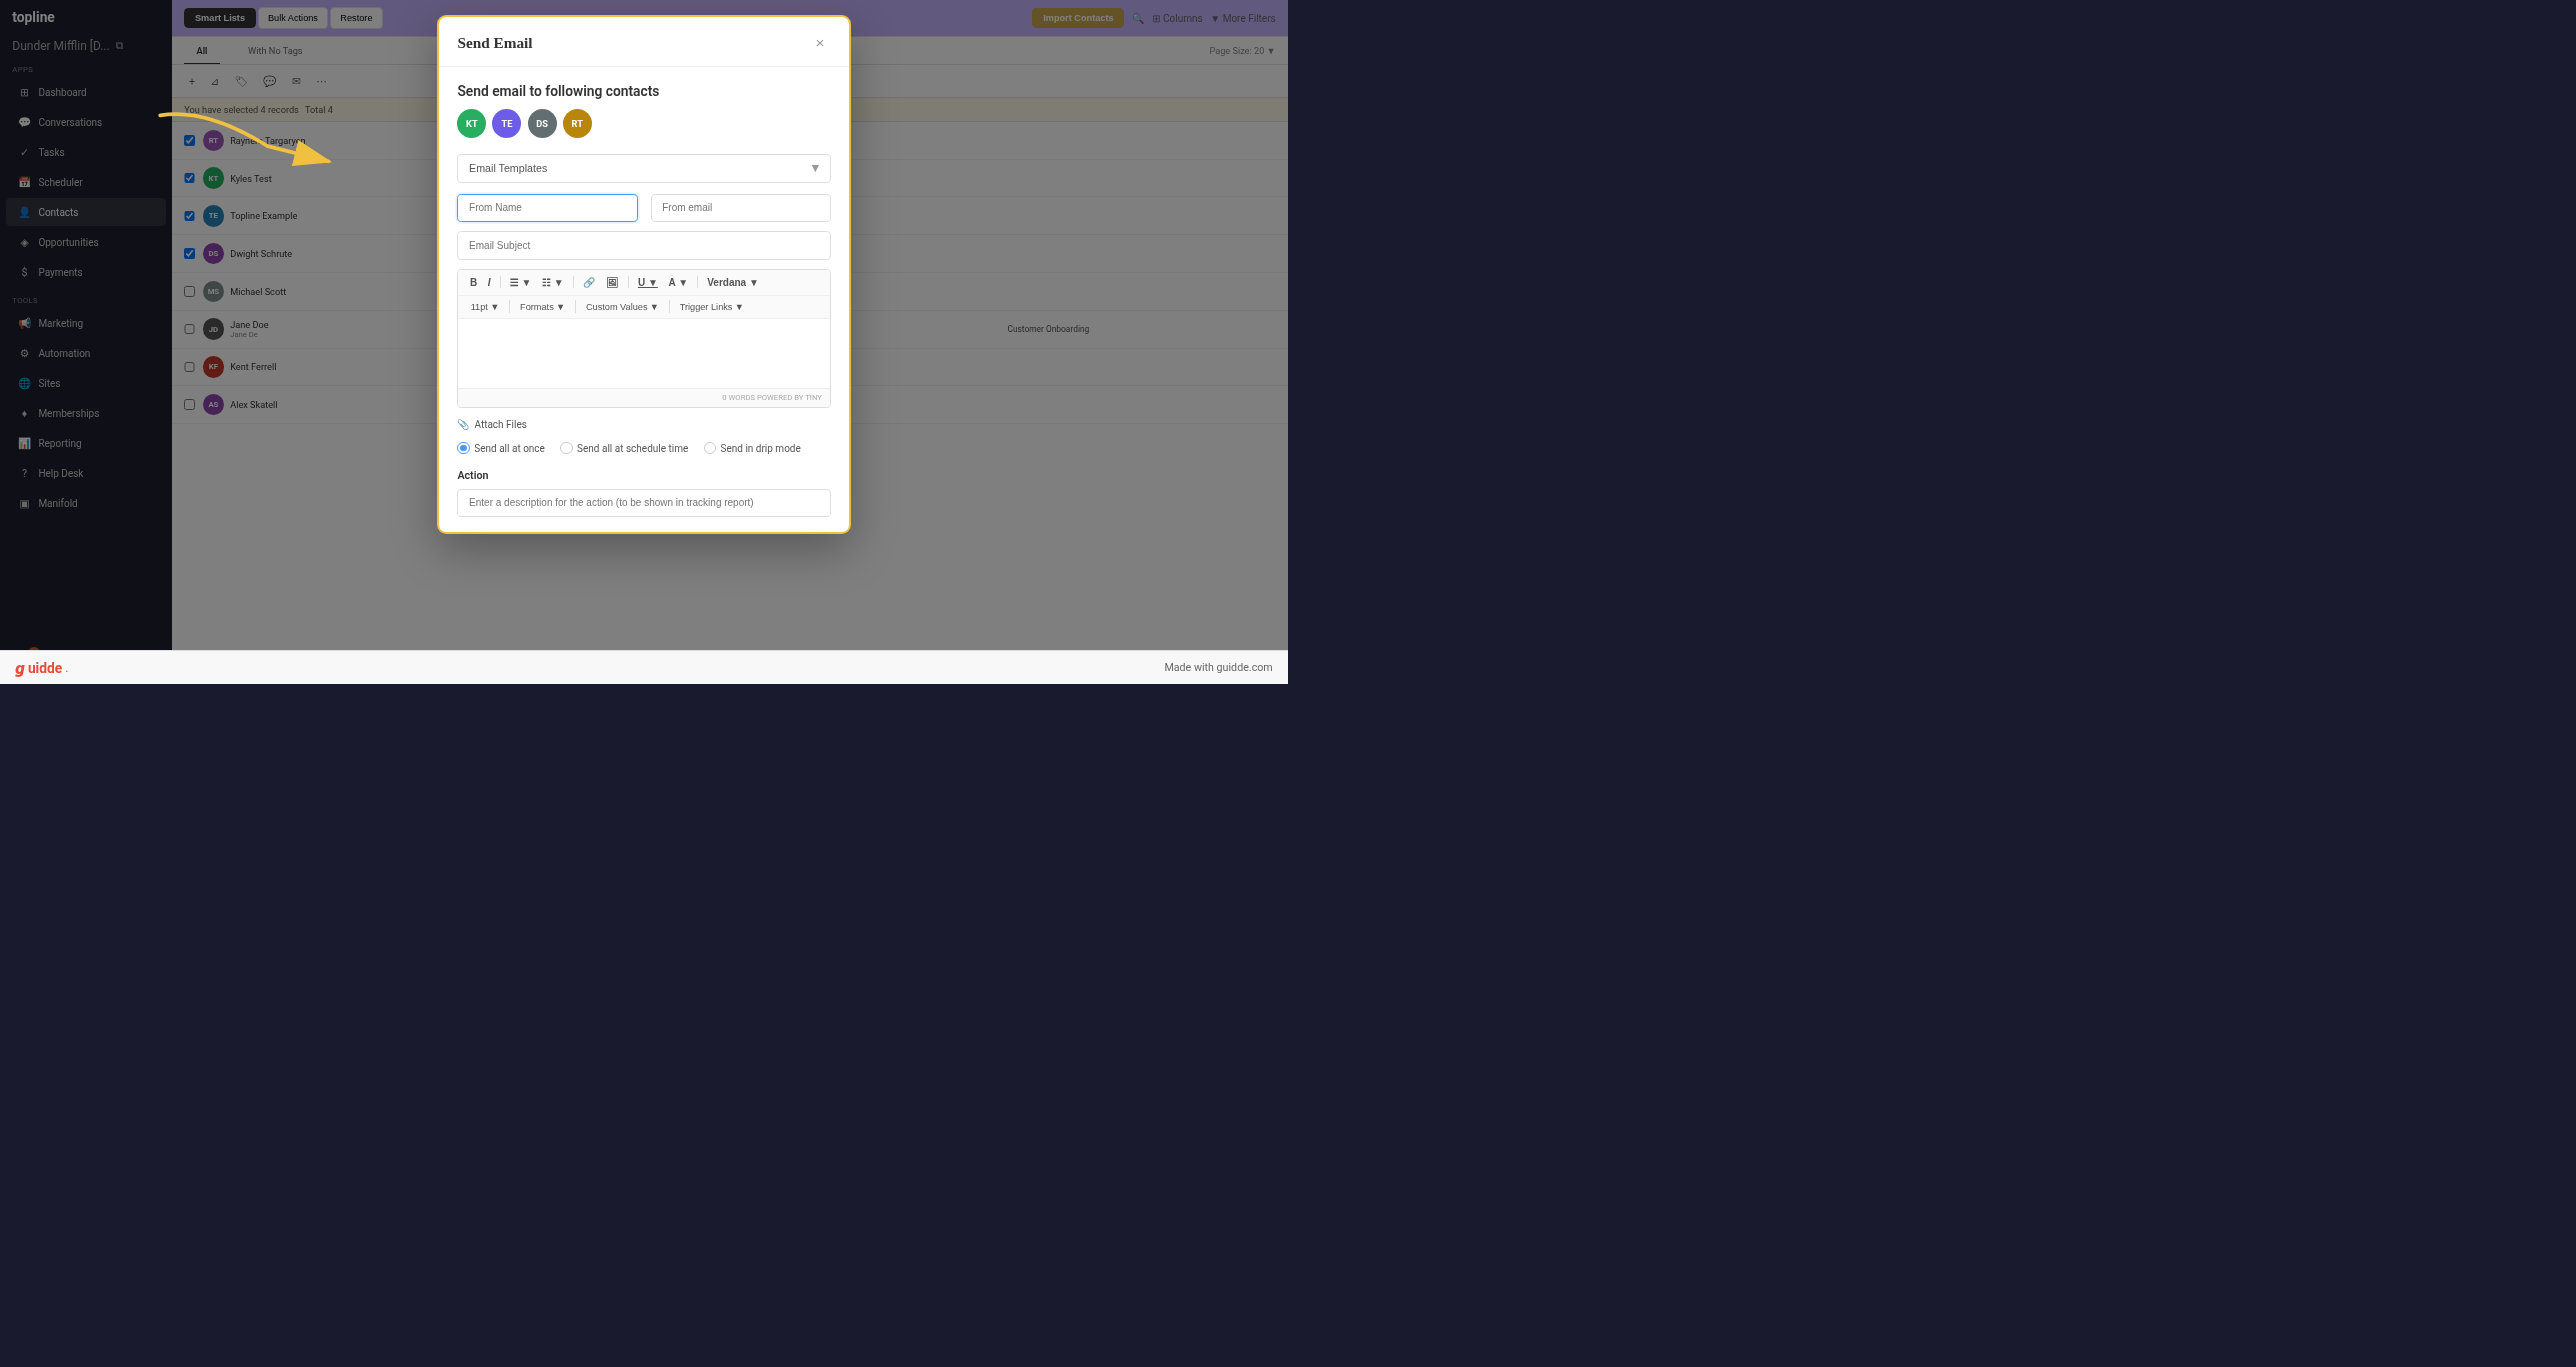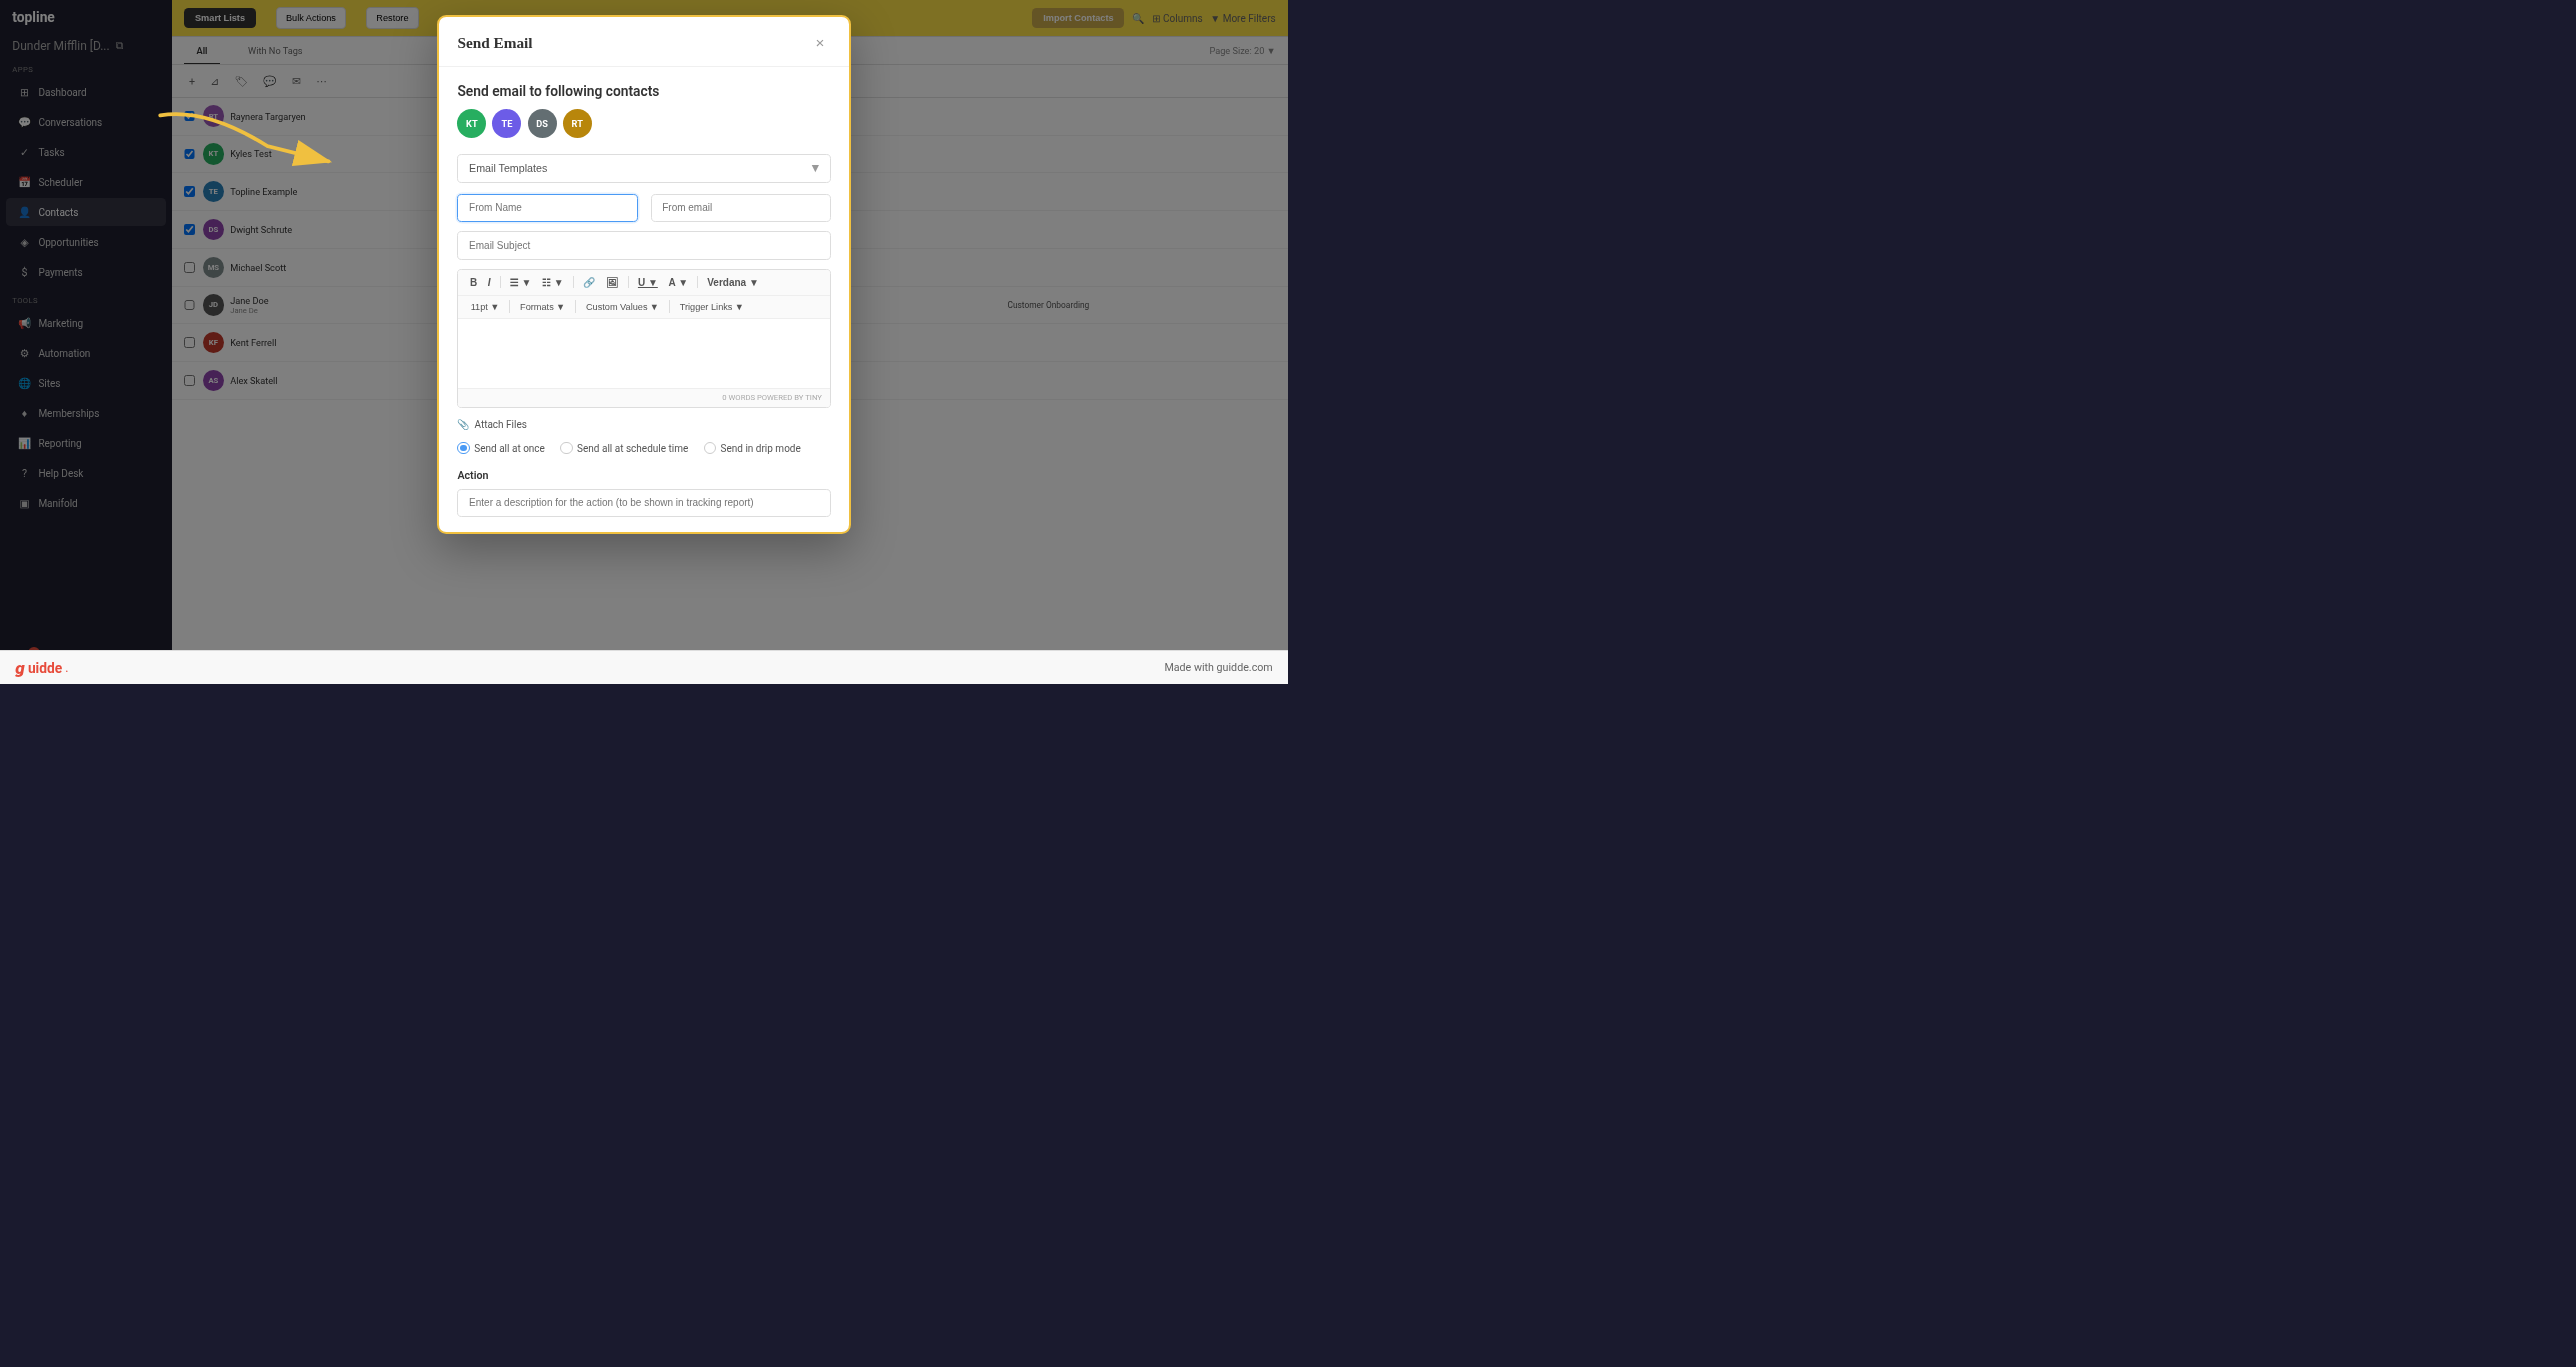--- a/index.html
+++ b/index.html
@@ -52,23 +52,23 @@
     }
 
     
     .main-content {
       flex: 1;
       display: flex;
       flex-direction: column;
       overflow: hidden;
     }
     .top-bar {
-      background: #fde047;
+      background: #c4b5fd;
       padding: 6.1px 12.3px;
-      display: flex; align-items: center; gap: 20px;
+      display: flex; align-items: center; gap: 2px;
       border-bottom: 0.8px solid #e0e0e0;
       height: 37px;
     }
     .top-bar-right { margin-left: auto; display: flex; align-items: center; gap: 7.7px; }
     .btn-primary { background: #c8a84b; color: white; border: none; padding: 4.6px 10.7px; border-radius: 4.6px; font-size: 9.2px; cursor: pointer; font-weight: 600; }
     .btn-outline { background: white; border: 0.8px solid #ddd; padding: 4.6px 9.2px; border-radius: 4.6px; font-size: 9.2px; cursor: pointer; }
     .btn-dark { background: #333; color: white; border: none; padding: 4.6px 10.7px; border-radius: 4.6px; font-size: 9.2px; cursor: pointer; font-weight: 600; }
     .tabs-bar { display: flex; align-items: center; gap: 16px; padding: 0 12.3px; background: white; border-bottom: 0.8px solid #e0e0e0; }
     .tab { padding: 7.7px 12.3px; font-size: 9.2px; color: #666; cursor: pointer; border-bottom: 1.5px solid transparent; }
     .tab.active { color: #333; border-bottom: 1.5px solid #333; font-weight: 600; }
@@ -285,20 +285,24 @@
 
     <div class="toolbar">
       <span class="toolbar-icon">+</span>
       <span class="toolbar-icon">⊿</span>
       <span class="toolbar-icon">🏷</span>
       <span class="toolbar-icon">💬</span>
       <span class="toolbar-icon">✉</span>
       <span class="toolbar-icon">⋯</span>
     </div>
 
+    <div class="selection-bar">
+      <span>You have selected 4 records</span>
+      <span>Total 4</span>
+    </div>
 
     <div class="table-container">
 
       <div class="table-row">
         <input type="checkbox" class="checkbox" checked="" style="">
         <div style="flex:2; display:flex; align-items:center;">
           <div class="avatar-sm" style="background:#9b59b6;">RT</div>
           <span>Raynera Targaryen</span>
         </div>
         <span style="flex:1; color:#888;">3 hours ago</span>

